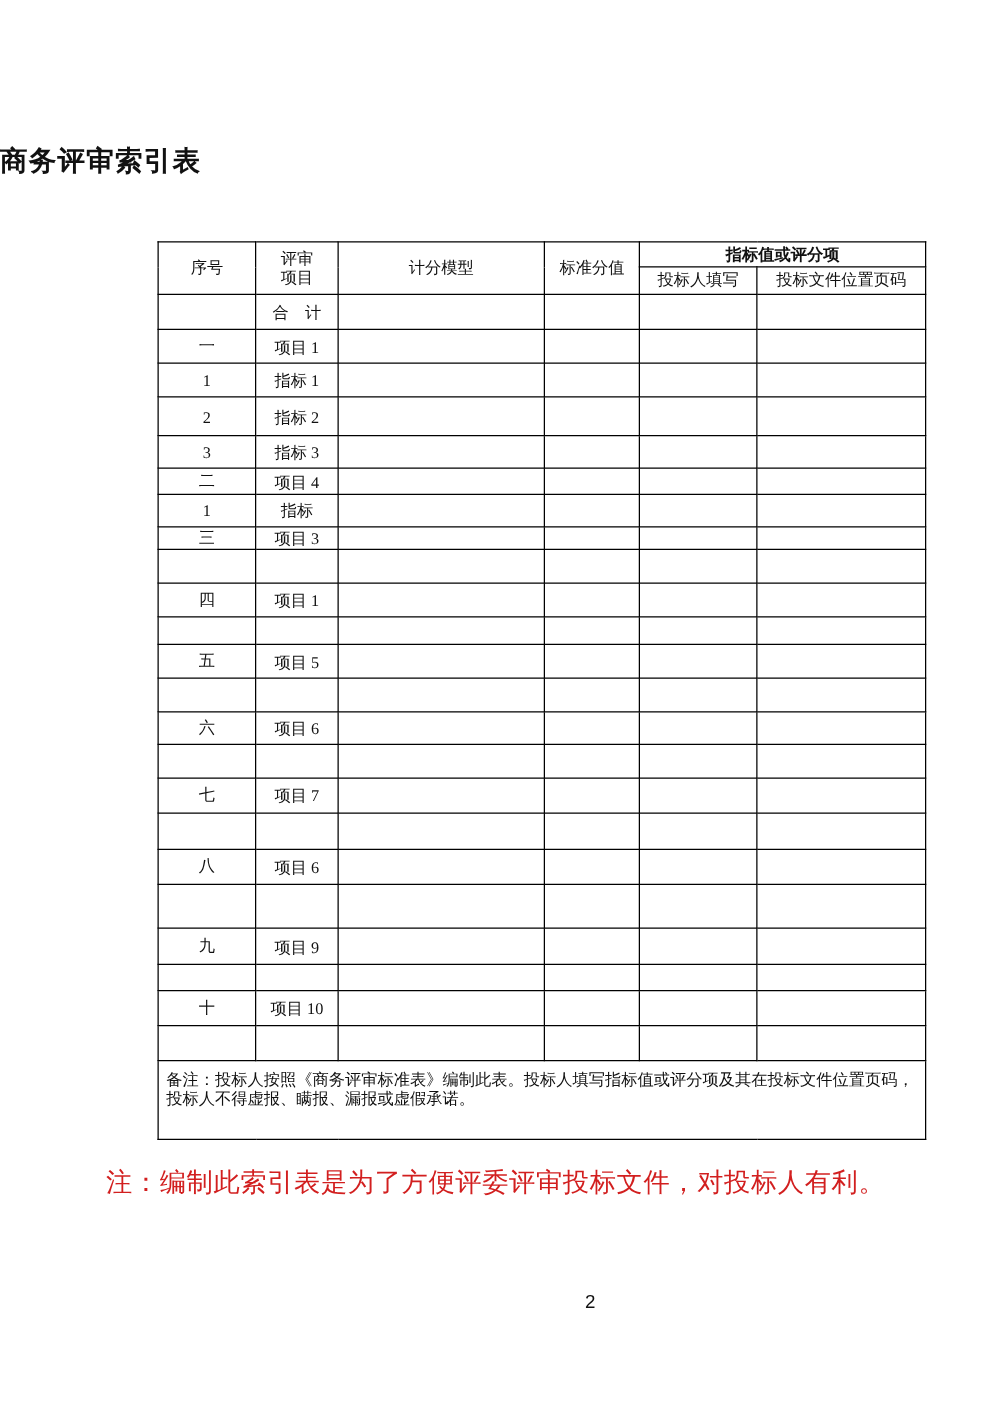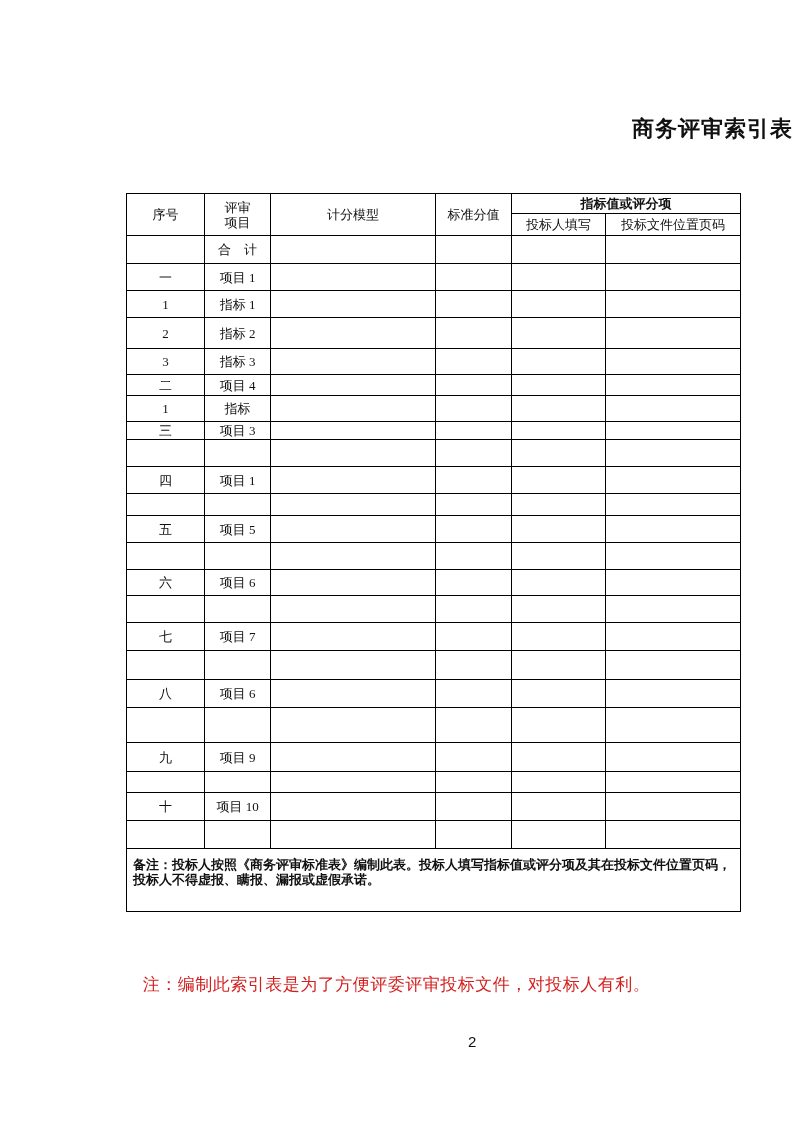--- a/index.html
+++ b/index.html
@@ -1,22 +1,22 @@
 <!DOCTYPE html>
 <html><head>
 <meta charset="utf-8">
 <style>
   html, body { margin:0; padding:0; background:#ffffff; }
   body { width:793px; height:1122px; position:relative; font-family:"DejaVu Serif","Liberation Serif",serif; color:#111; }
-  .title { position:absolute; top:114px; left:0; width:793px; text-align:right; font-family:"DejaVu Sans","Liberation Sans",sans-serif; font-weight:bold; font-size:22px; letter-spacing:1px; }
+  .title { position:absolute; top:114px; left:0; width:793px; text-align:left; font-family:"DejaVu Sans","Liberation Sans",sans-serif; font-weight:bold; font-size:22px; letter-spacing:1px; }
   table.idx { position:absolute; left:126px; top:193px; border-collapse:collapse; table-layout:fixed; width:614px; }
   table.idx td { border:1px solid #000; padding:0; text-align:center; vertical-align:middle; font-size:13px; line-height:15px; overflow:hidden; }
   .hdr-bold { font-family:Liberation Sans, sans-serif; font-weight:bold; font-size:13px; }
   .note-cell { text-align:left !important; padding:8px 6px 6px 6px !important; font-size:12.5px; line-height:21px; vertical-align:top !important; }
-  .red-note { position:absolute; top:932px; left:0; width:793px; text-align:center; color:#d21f1f; font-size:17px; letter-spacing:0.5px;margin-top:41px; }
+  .red-note { position:absolute; top:932px; left:0; width:793px; text-align:center; color:#d21f1f; font-size:21px; letter-spacing:0.5px; }
   .page-no { position:absolute; top:1033px; left:468px; font-family:"Liberation Sans","DejaVu Sans",sans-serif; font-size:15px; }
   .sm { font-family:Liberation Serif, serif; font-size:12px; }
 </style>
 </head>
 <body>
 
 <div class="title">商务评审索引表</div>
 
 <table class="idx">
   <colgroup>
@@ -219,20 +219,20 @@
         <td></td>
       </tr>
       <tr style="height: 28px;">
         <td></td>
         <td class="sm"></td>
         <td></td>
         <td></td>
         <td></td>
         <td></td>
       </tr>
-      <tr style="height: 63px; font-weight: bold;">
+      <tr style="height: 63px;">
         <td colspan="6" class="note-cell">备注：投标人按照《商务评审标准表》编制此表。投标人填写指标值或评分项及其在投标文件位置页码，投标人不得虚报、瞒报、漏报或虚假承诺。</td>
       </tr>
     </tbody>
 </table>
 
 <div class="red-note">注：编制此索引表是为了方便评委评审投标文件，对投标人有利。</div>
 <div class="page-no">2</div>
 
 </body></html>

